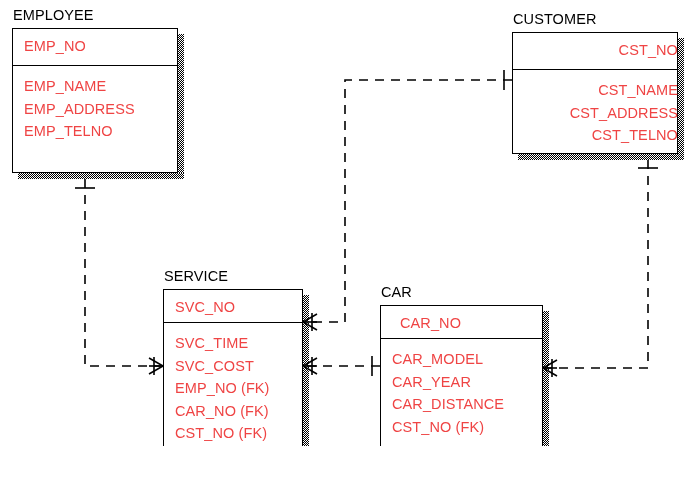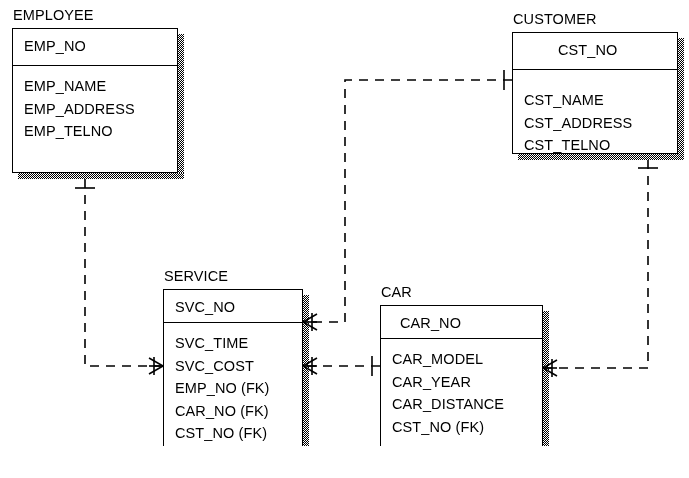--- a/index.html
+++ b/index.html
@@ -68,21 +68,21 @@
   }
   .attr-area {
     position: absolute;
     left: 0; right: 0; bottom: 0;
     box-sizing: border-box;
     padding: 9px 0 0 12px;
   }
   .field {
     font-size: 14.5px;
     line-height: 22.5px;
-    color: #000000;
+    color: #ef4444;
     white-space: nowrap;
     letter-spacing: 0.1px;
   }
   
   .rel-svg {
     position: absolute;
     left: 0;
     top: 0;
     width: 689px;
     height: 478px;
@@ -102,29 +102,29 @@
     <div class="pk-area" style="height:38px;">
       <div class="field">EMP_NO</div>
     </div>
     <div class="attr-area" style="top:38px;">
       <div class="field">EMP_NAME</div>
       <div class="field">EMP_ADDRESS</div>
       <div class="field">EMP_TELNO</div>
     </div>
   </div>
 
-  <div class="entity" style="left:512px; top:32px; width:166px; height:122px;">
+  <div class="entity" style="left:512px; top:32px; width:166px; height:122px;text-align:right;">
     <div class="entity-title">CUSTOMER</div>
     <div class="shadow-r"></div>
     <div class="shadow-b"></div>
     <div class="entity-box"></div>
     <div class="pk-area" style="height:38px;padding-left:46px;">
       <div class="field">CST_NO</div>
     </div>
-    <div class="attr-area" style="top:48px;">
+    <div class="attr-area" style="top:38px;">
       <div class="field">CST_NAME</div>
       <div class="field">CST_ADDRESS</div>
       <div class="field">CST_TELNO</div>
     </div>
   </div>
 
   <div class="entity" style="left:163px; top:289px; width:140px; height:168px;">
     <div class="entity-title">SERVICE</div>
     <div class="shadow-r"></div>
     <div class="shadow-b"></div>

